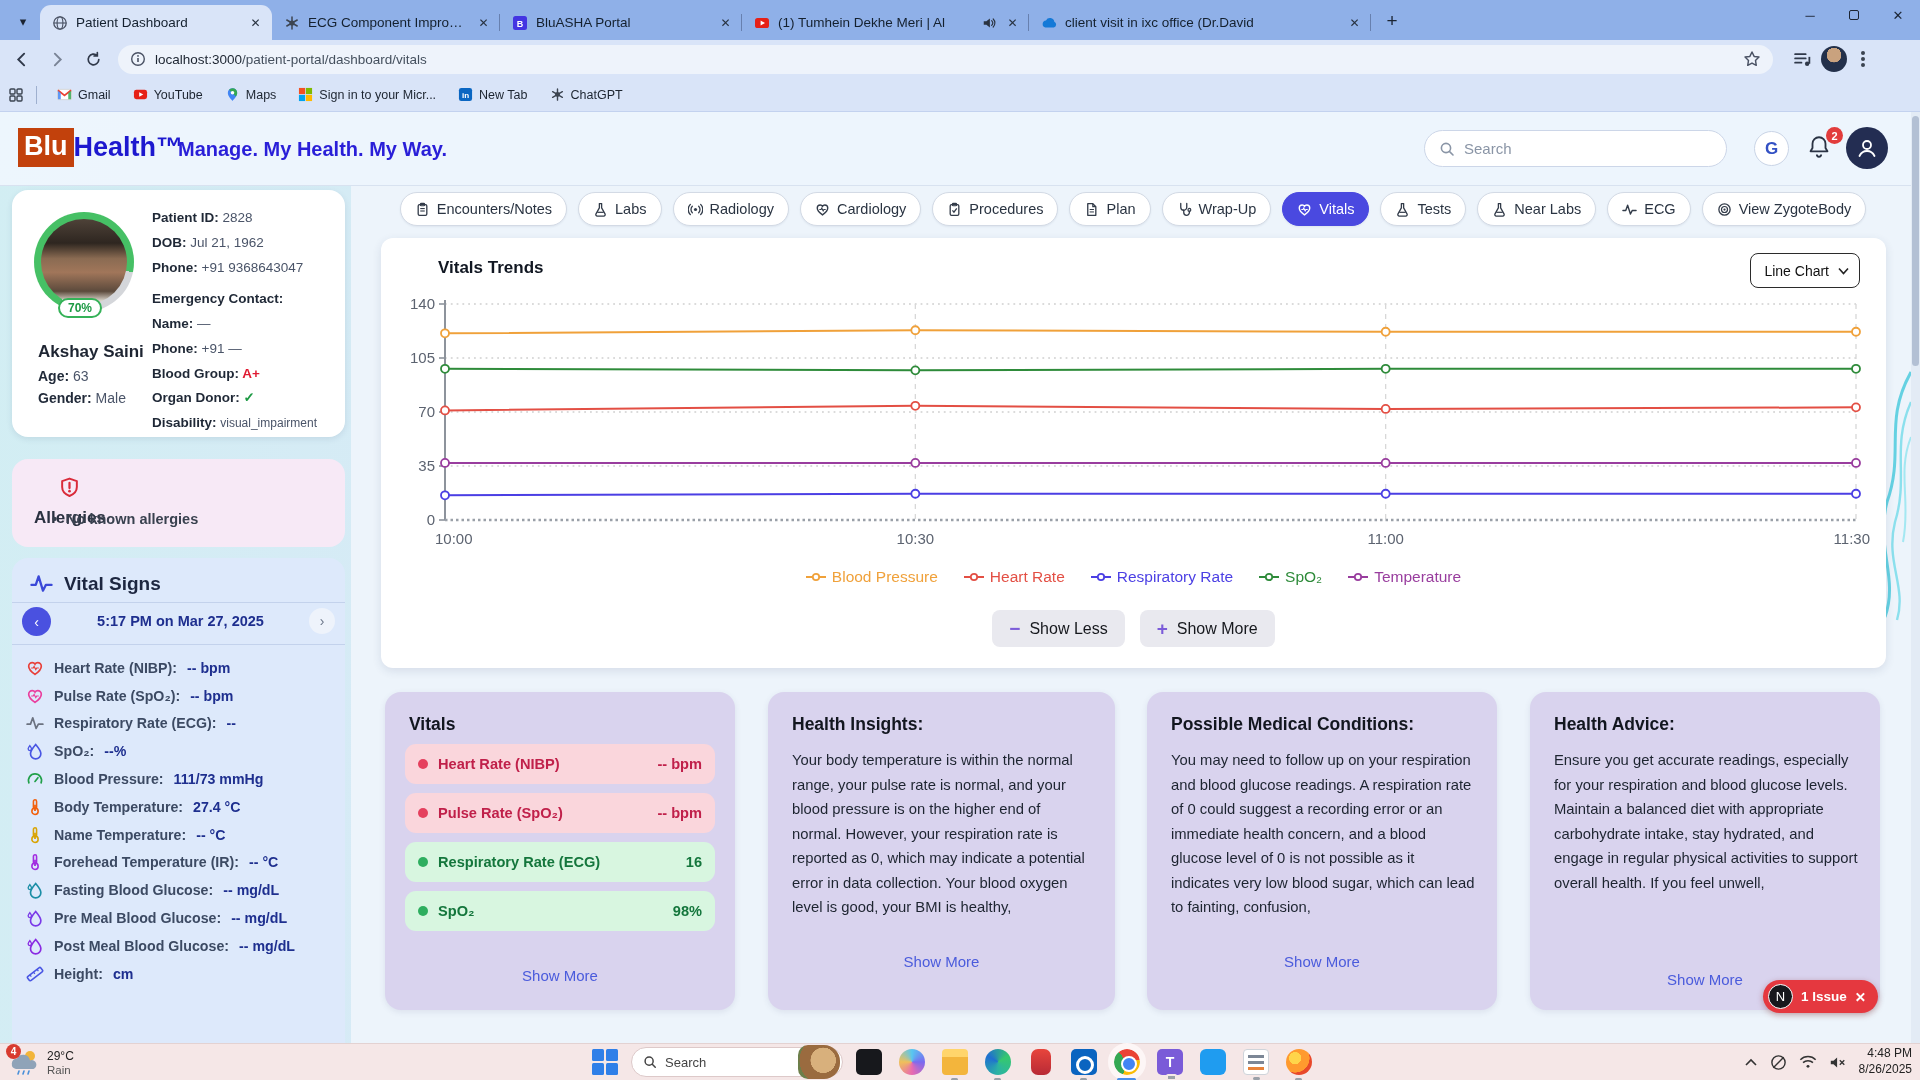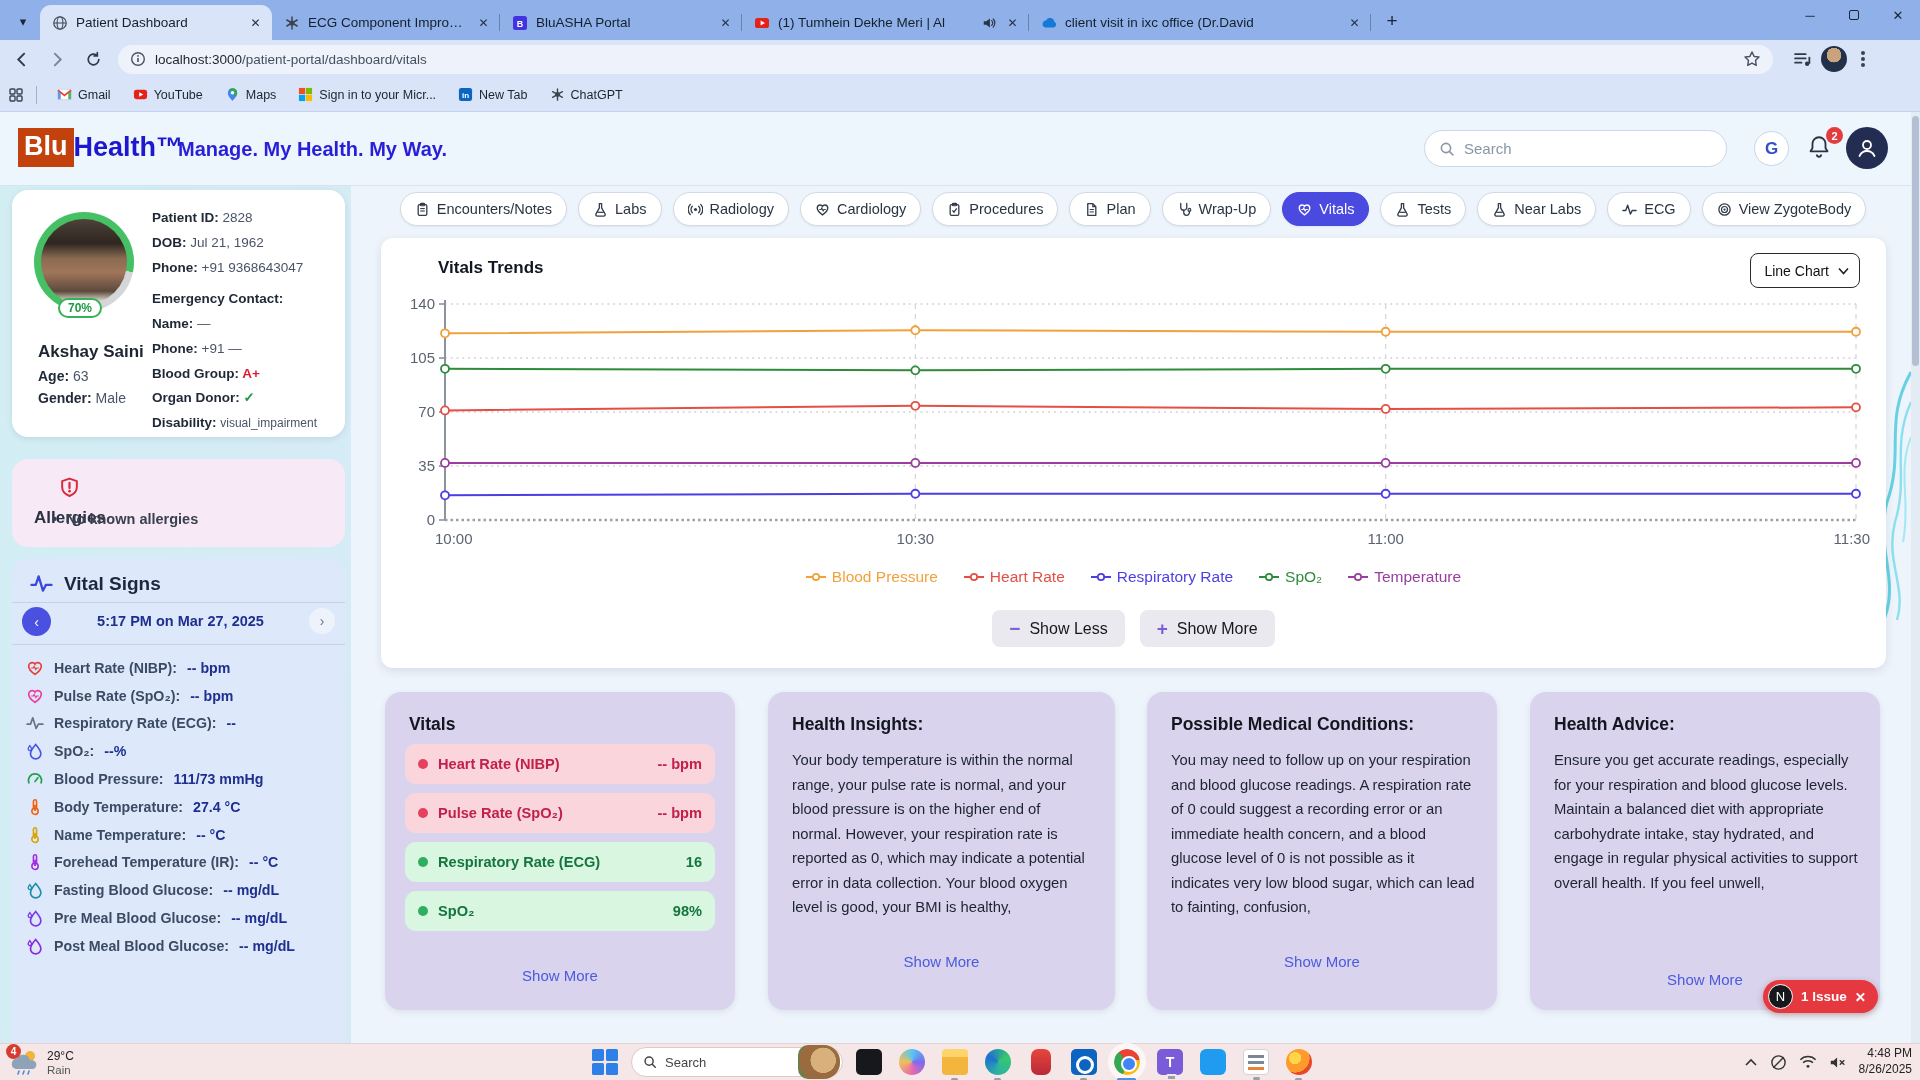--- a/index.html
+++ b/index.html
@@ -547,20 +547,34 @@
         </div>
         <div class="v-row">
           <span style="flex: 0 0 auto;">
             <svg width="18" height="18" viewBox="0 0 16 16">
               <path d="M8.6 2.2C8.6 2.2 4 7.6 4 10.4a4.6 4.6 0 0 0 9.2 0C13.2 7.6 8.6 2.2 8.6 2.2z" fill="none" stroke="#8a2be2" stroke-width="1.5"></path>
               <path d="M3.4 3.2C3.4 3.2 1.9 5.1 1.9 6.1a1.5 1.5 0 0 0 3 0c0-1-1.5-2.9-1.5-2.9z" fill="none" stroke="#8a2be2" stroke-width="1.2"></path>
             </svg>
           </span>
           <b>Post Meal Blood Glucose:</b>
           <span class="v-val">-- mg/dL</span>
+        </div>
+        <div class="v-row">
+          <span style="flex: 0 0 auto;">
+            <svg width="18" height="18" viewBox="0 0 16 16">
+              <g transform="rotate(-38 8 8)">
+                <rect x="0.6" y="5.8" width="14.8" height="4.6" rx="1.2" fill="none" stroke="#4956e3" stroke-width="1.4"></rect>
+                <line x1="4" y1="5.8" x2="4" y2="7.8" stroke="#4956e3" stroke-width="1.1"></line>
+                <line x1="8" y1="5.8" x2="8" y2="7.8" stroke="#4956e3" stroke-width="1.1"></line>
+                <line x1="12" y1="5.8" x2="12" y2="7.8" stroke="#4956e3" stroke-width="1.1"></line>
+              </g>
+            </svg>
+          </span>
+          <b>Height:</b>
+          <span class="v-val">cm</span>
         </div>
       </div>
   </div>
 
   <div id="nav">
       <div class="pill">
         <span style="display: flex;">
           <svg width="15" height="15" viewBox="0 0 16 16">
             <rect x="3.4" y="2.8" width="9.2" height="11.4" rx="1.4" fill="none" stroke="#333c4a" stroke-width="1.4"></rect>
             <rect x="5.8" y="1.4" width="4.4" height="2.6" rx="0.9" fill="none" stroke="#333c4a" stroke-width="1.3"></rect>

